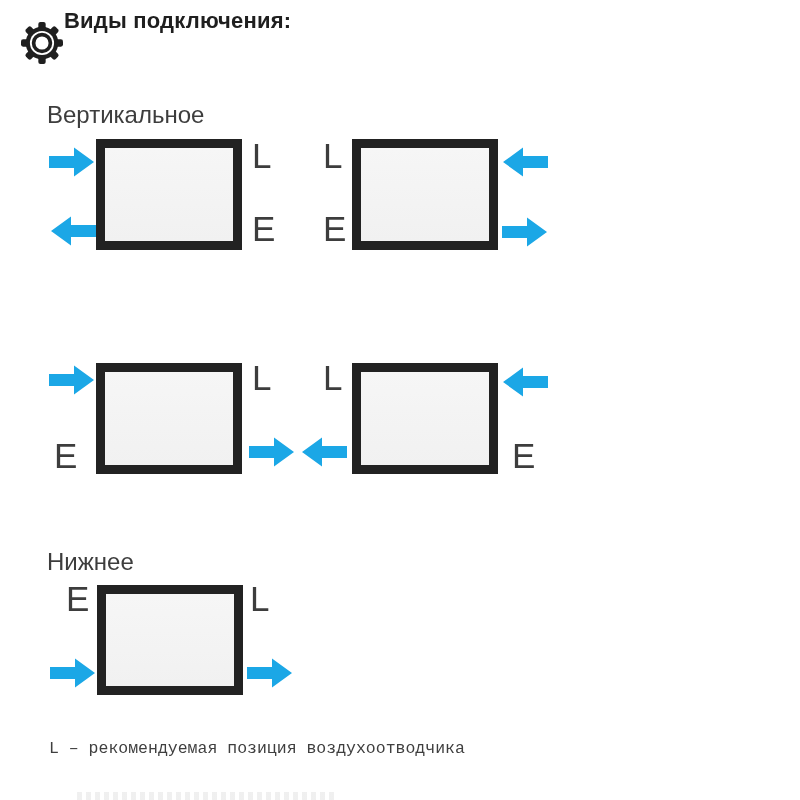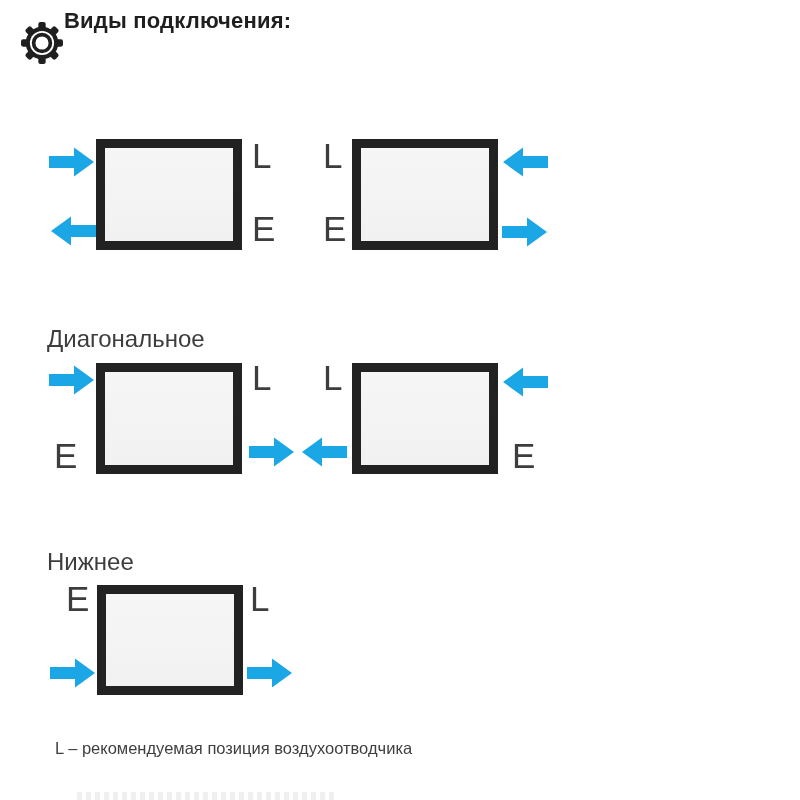--- a/index.html
+++ b/index.html
@@ -65,22 +65,22 @@
   #e1b { left:323px; top:211px; }
   #l2a { left:252px; top:360px; }
   #e2a { left:54px;  top:438px; }
   #l2b { left:323px; top:360px; }
   #e2b { left:512px; top:438px; }
   #e3  { left:66px;  top:581px; }
   #l3  { left:250px; top:581px; }
 
   
   .legend {
-    position:absolute; left:55px; top:736px;
-    font-size:16.5px; line-height:25.5px; color:#3f3f3f; white-space:nowrap;
+    position:absolute; left:49px; top:736px;
+    font-size:16.5px; line-height:25.5px; color:#3f3f3f; white-space:nowrap;font-family:Liberation Mono, monospace;
   }
 
   
   .cropped-remnant {
     position:absolute; left:77px; top:792px; width:258px; height:8px;
     background:repeating-linear-gradient(90deg,#ededed 0 5px,#ffffff 5px 9px);
     opacity:.85;
   }
 </style>
 </head>
@@ -102,21 +102,21 @@
           <rect x="16.5" y="31" width="7" height="9" rx="2" transform="rotate(135 20 20)"></rect>
         </g>
         <circle cx="20" cy="20" r="15.5" fill="#1f1f1f"></circle>
         <circle cx="20" cy="20" r="11.5" fill="#ffffff"></circle>
         <circle cx="20" cy="20" r="8" fill="none" stroke="#1f1f1f" stroke-width="3.5"></circle>
       </svg>
     </span>
   </div>
   <div class="page-title">Виды подключения:</div>
 
-  <div class="section-title" id="title-diagonal">Диагональное</div>
+  <div class="section-title" id="title-vertical">Вертикальное</div>
   <div class="section-title" id="title-bottom">Нижнее</div>
 
   <div class="radiator" id="r1a"></div>
   <div class="radiator" id="r1b"></div>
   <div class="radiator" id="r2a"></div>
   <div class="radiator" id="r2b"></div>
   <div class="radiator" id="r3"></div>
 
   <div class="arrow right" id="a1">
       <svg viewBox="0 0 46 32">

